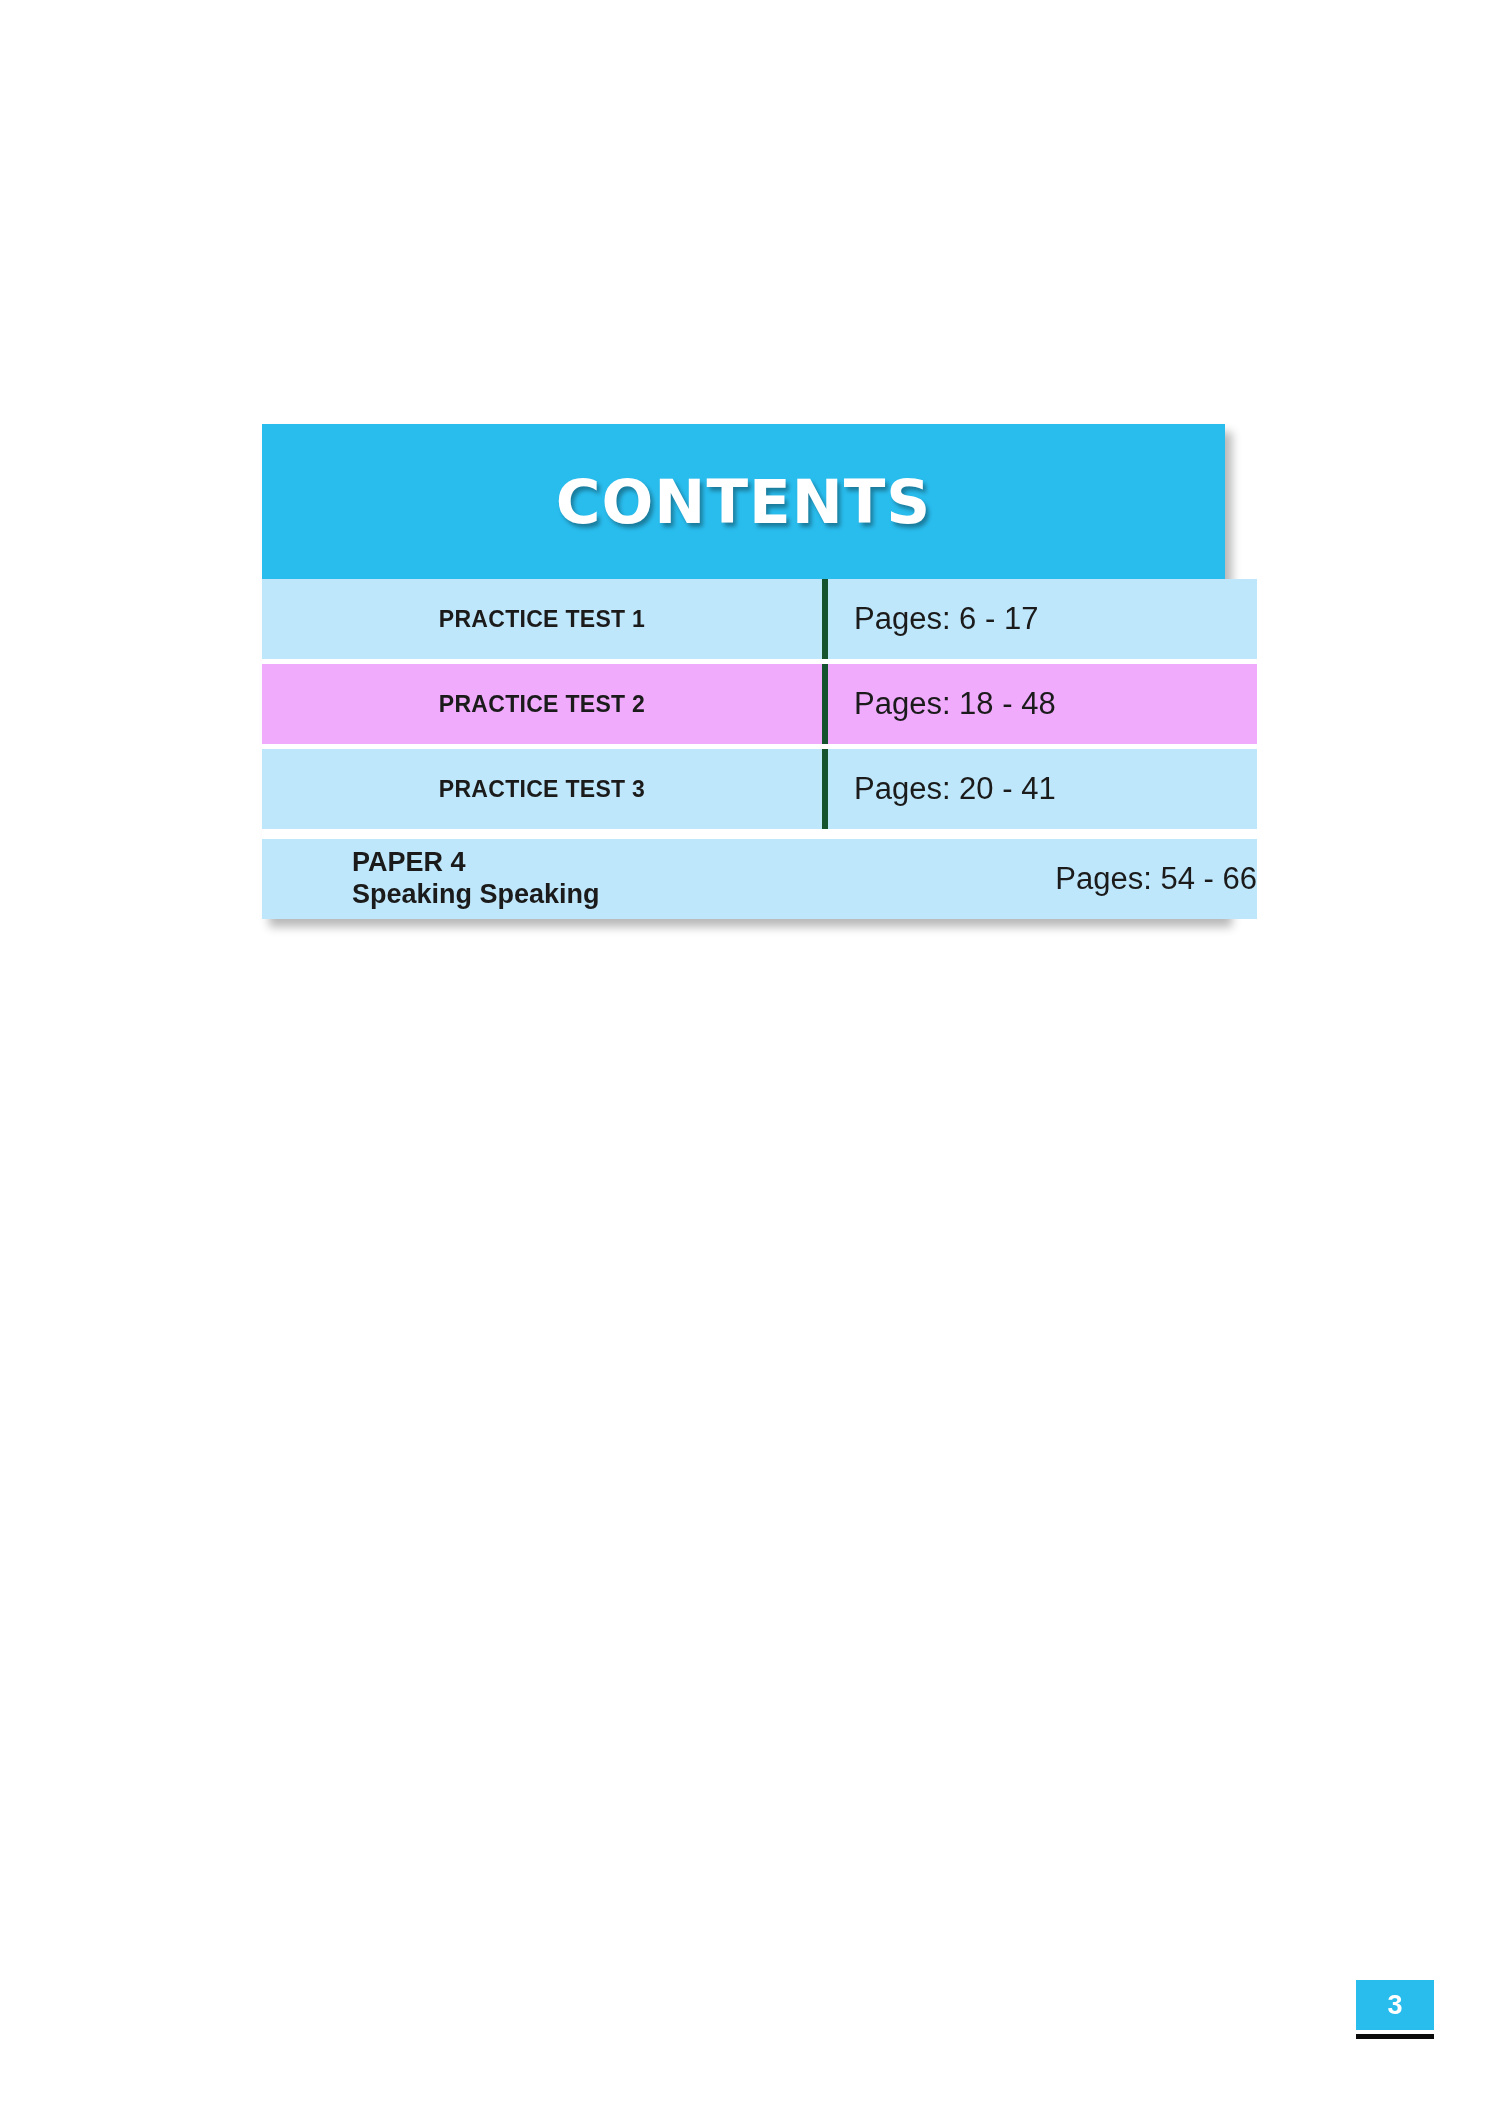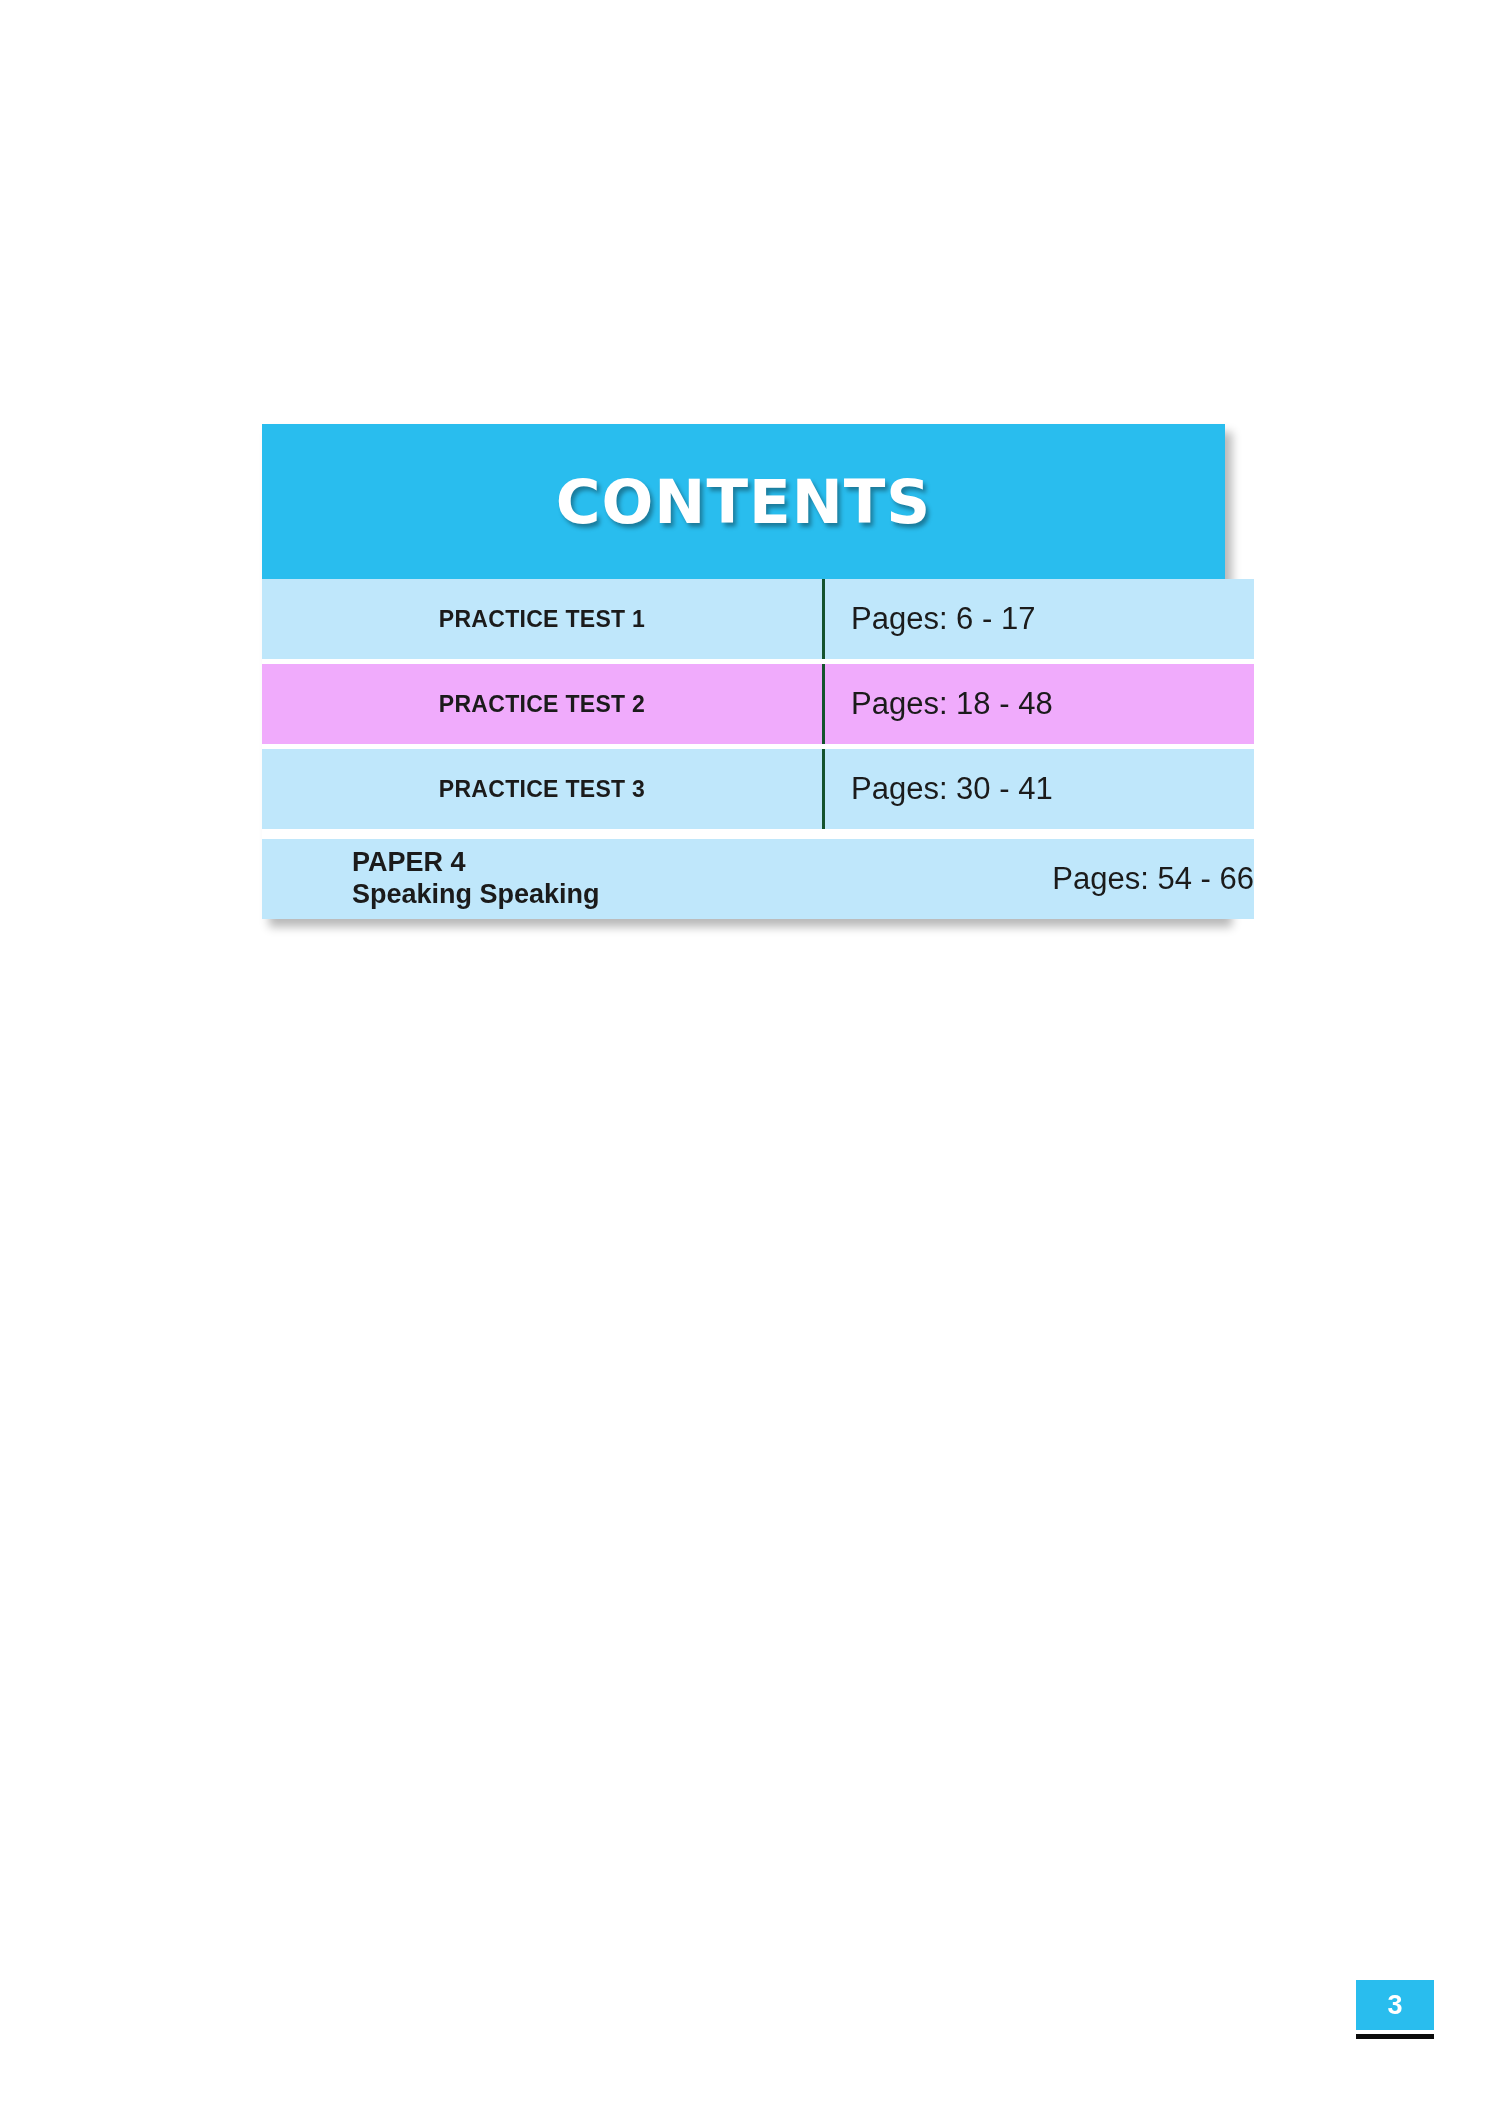--- a/index.html
+++ b/index.html
@@ -74,21 +74,21 @@
 
   .row-light td {
     background: #bfe7fb;
   }
   .row-grey td {
     background: #f0abfc;
   }
 
   .row-light .col-left,
   .row-grey .col-left {
-    border-right: 3px solid #14532d;
+    border-right: 6px solid #14532d;
   }
 
   tr.spacer td {
     height: 5px;
     background: #ffffff !important;
     border: none !important;
   }
 
   .label-text {
     font-family: "Liberation Sans", sans-serif;
@@ -189,21 +189,21 @@
 
         <tr class="spacer">
             <td colspan="2"></td>
           </tr>
 
         <tr class="row-light">
           <td class="col-left">
             <span class="label-text">PRACTICE TEST 3</span>
           </td>
           <td class="col-right">
-            <span class="pages-text">Pages: 30 - 41</span>
+            <span class="pages-text">Pages: 20 - 41</span>
           </td>
         </tr>
 
         <tr class="spacer">
             <td colspan="2"></td>
           </tr>
 
 
         <tr class="spacer">
             <td colspan="2"></td>

